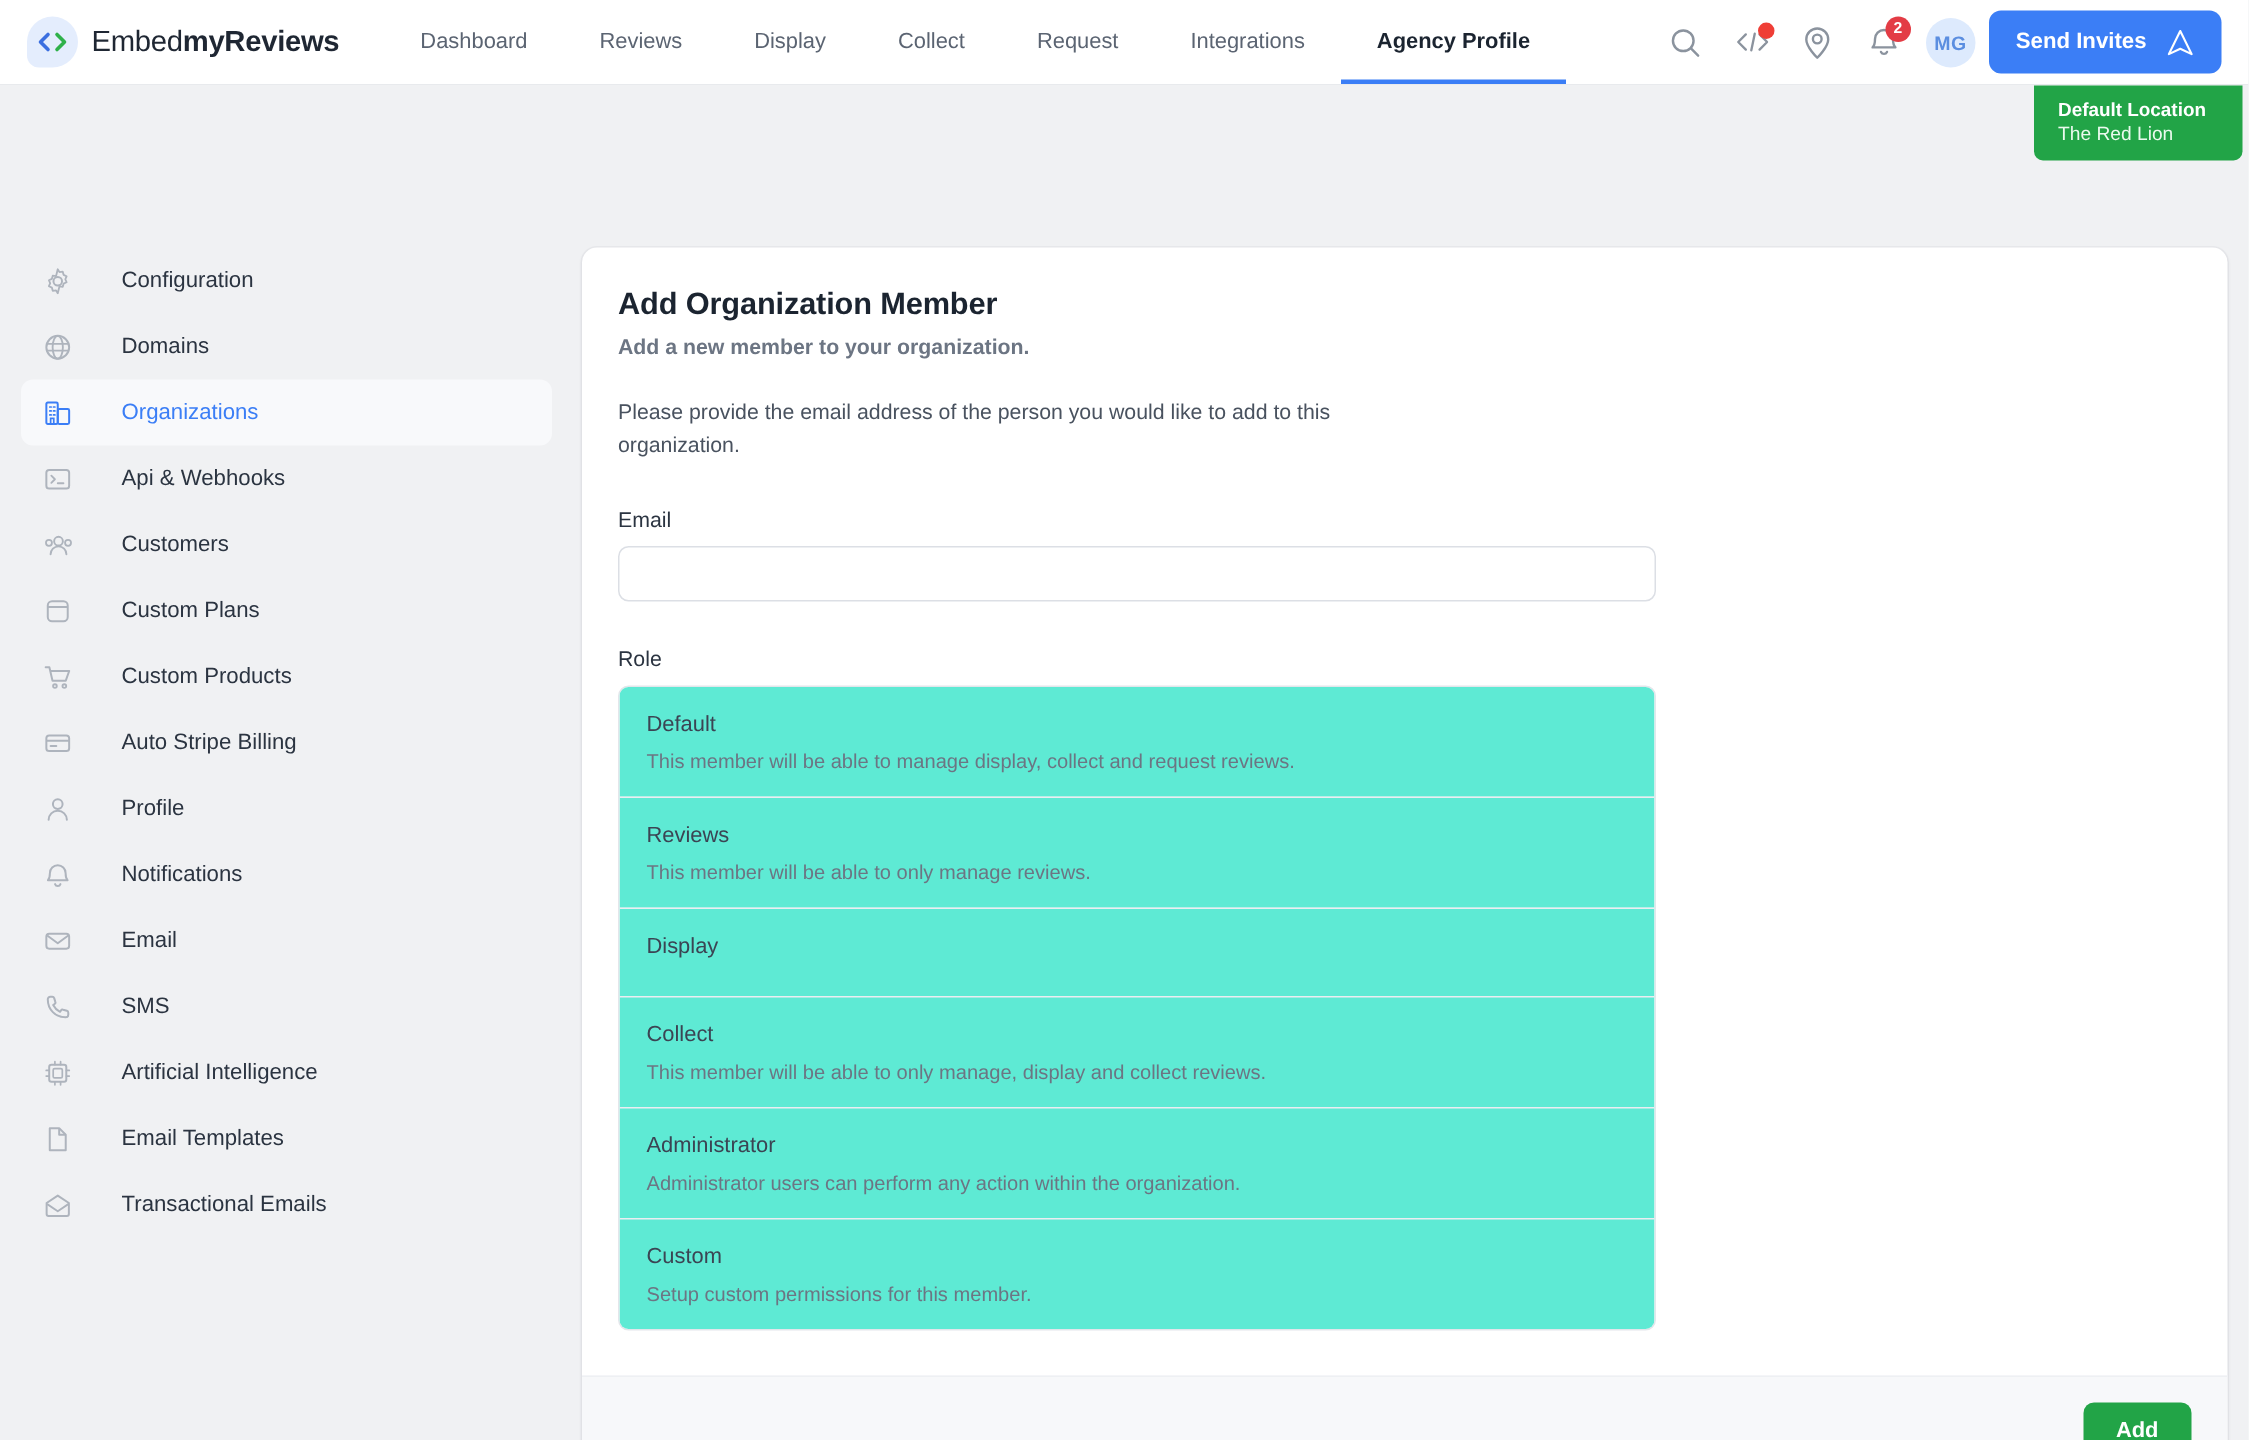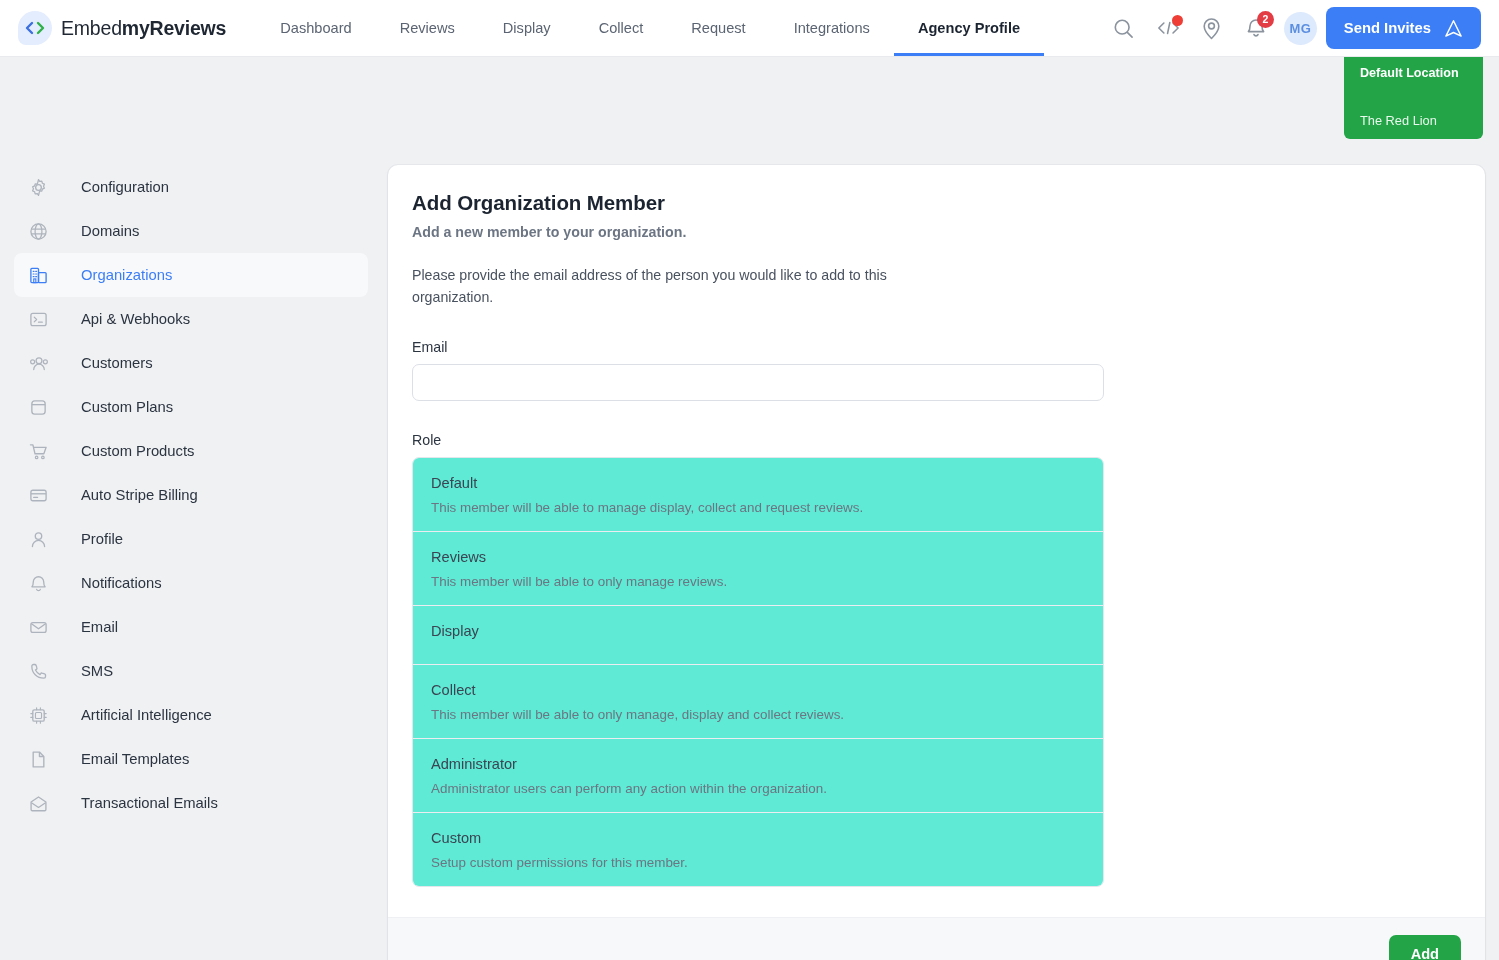--- a/index.html
+++ b/index.html
@@ -136,31 +136,31 @@
     display: flex;
     align-items: center;
     gap: 13px;
     cursor: pointer;
     font-family: inherit;
   }
 
   
   .loc-badge {
     position: absolute;
-    right: 16px;
+    right: 4px;
     top: 57px;
     background: #22a447;
     color: #fff;
     border-radius: 0 0 6px 6px;
     padding: 8px 16px 10px 16px;
     width: 139px;
     line-height: 1.28;
   }
   .loc-title { font-size: 12.6px; font-weight: 700; }
-  .loc-sub   { font-size: 12.8px; font-weight: 400; color: #eafaee; margin-top: 32px; }
+  .loc-sub   { font-size: 12.8px; font-weight: 400; color: #eafaee; }
 
   
   .page {
     display: flex;
     padding: 0;
     height: calc(960px - 57px);
   }
   .sidebar {
     width: 388px;
     padding: 108px 20px 0 14px;

